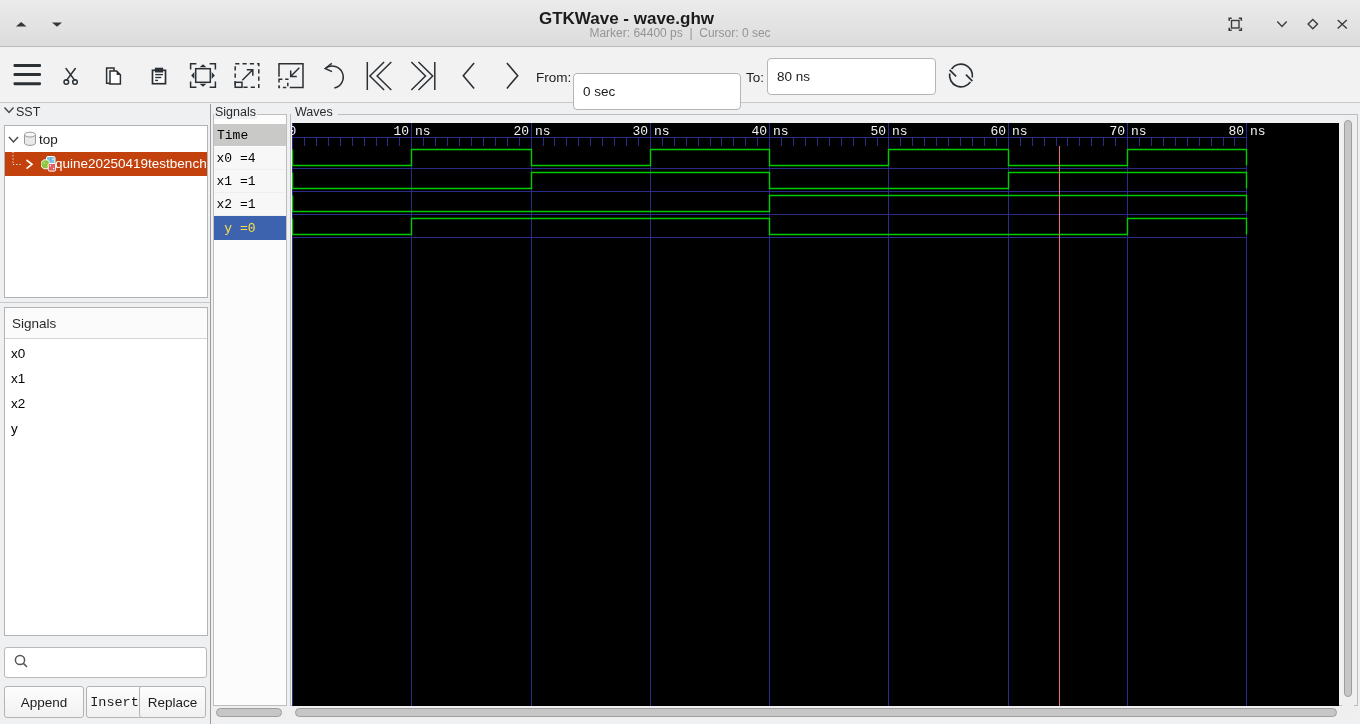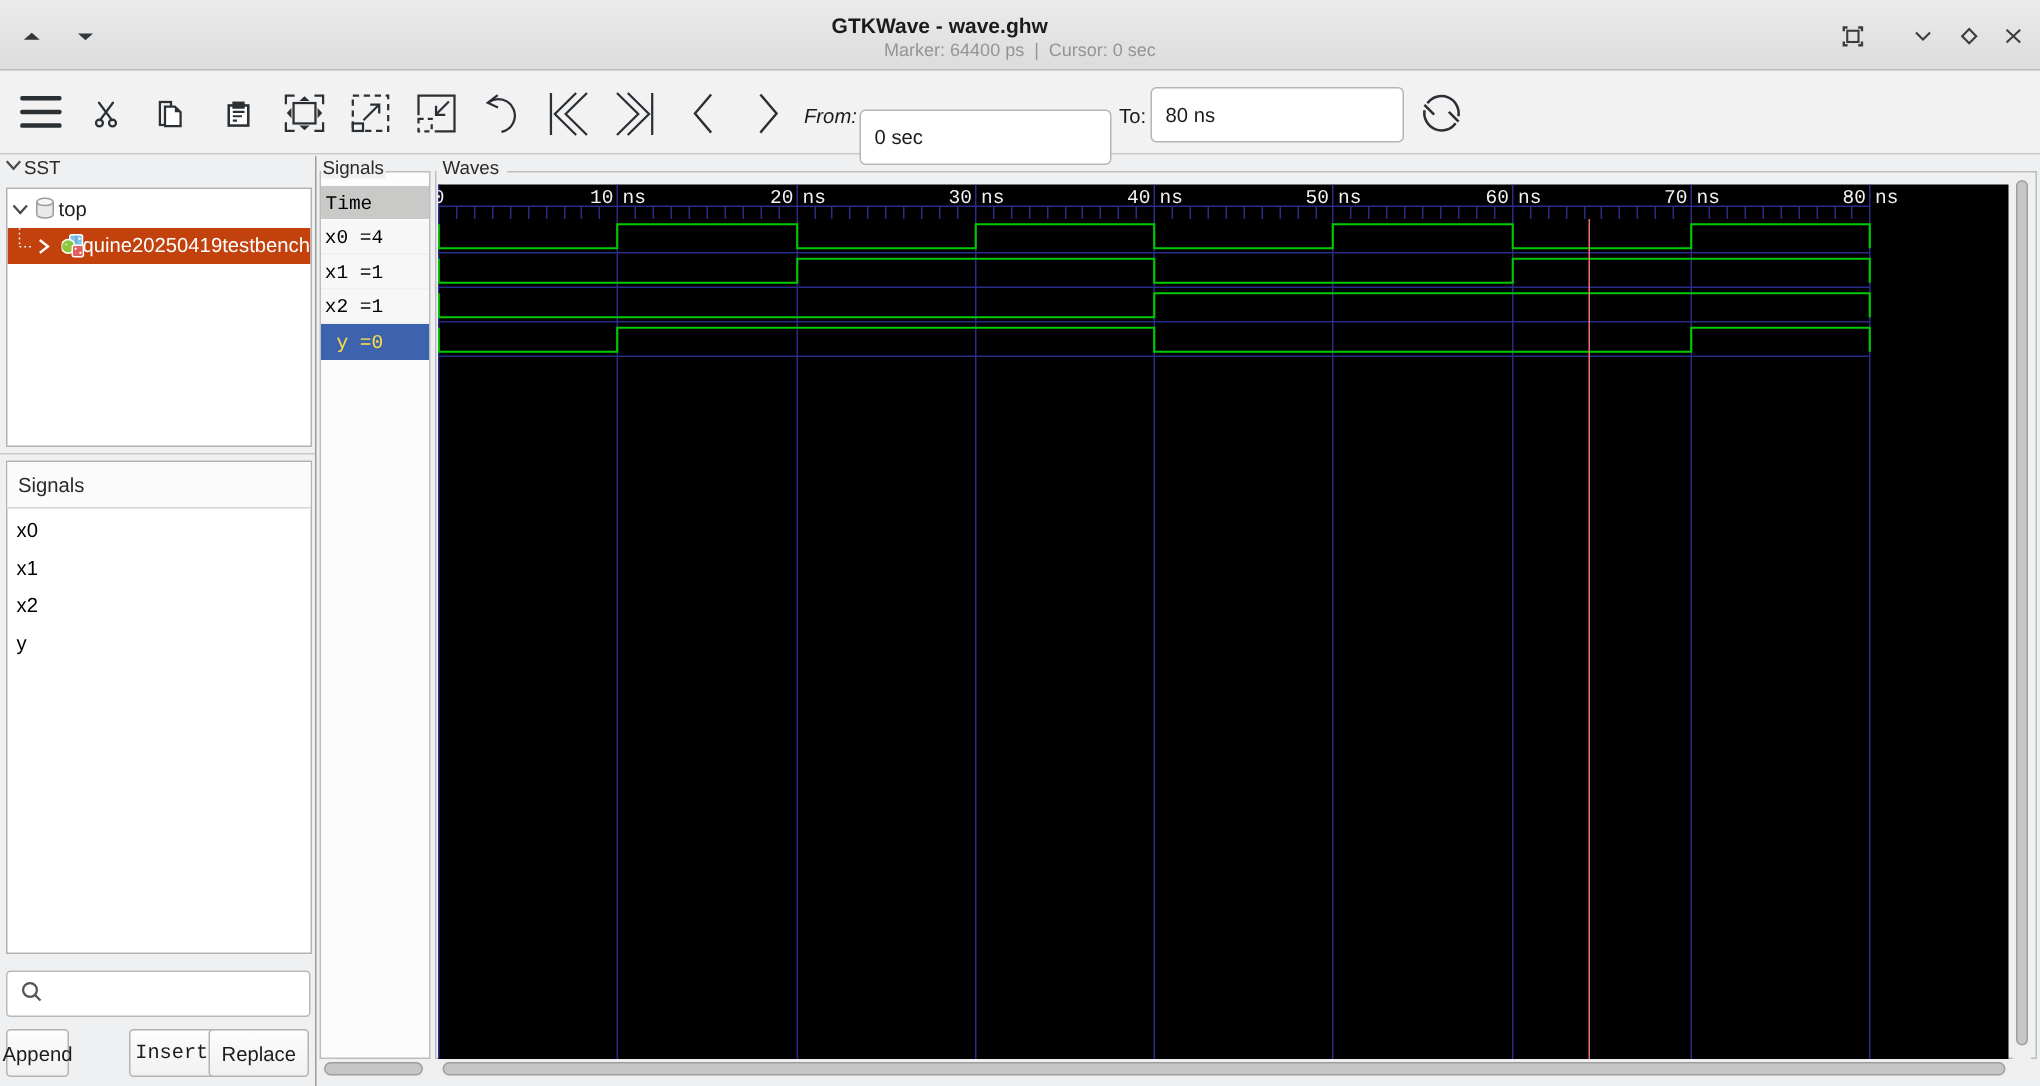--- a/index.html
+++ b/index.html
@@ -1,20 +1,20 @@
 <!DOCTYPE html>
 <html><head>
 <meta charset="utf-8">
 <style>
 * { margin:0; padding:0; box-sizing:border-box; }
 html,body { width:1360px; height:724px; overflow:hidden; }
 body { font-family:"Liberation Sans", sans-serif; background:#eff0f1; position:relative; }
 .abs { position:absolute; }
 .titlebar { left:0; top:0; width:1360px; height:47px; background:linear-gradient(#ebebeb,#dcdcdc); border-bottom:1px solid #bdbdbd; }
-.t1 { left:0; top:9px; width:1253px; text-align:center; font-size:14px; font-weight:bold; color:#1b1b1b; }
+.t1 { left:0; top:9px; width:1253px; text-align:center; font-size:17px; font-weight:bold; color:#1b1b1b; }
 .t2 { left:0; top:26px; width:1360px; text-align:center; font-size:12px; color:#949494; }
 .toolbar { left:0; top:48px; width:1360px; height:55px; background:#f2f2f3; border-bottom:1px solid #c9c9c9; }
 .field { background:#fff; border:1px solid #b5b5b5; border-radius:4px; font-size:13.5px; color:#1b1b1b; padding-left:9px; display:flex; align-items:center; }
 .lbl { font-size:13.5px; color:#1b1b1b; }
 .whitebox { background:#fff; border:1px solid #b3b3b3; }
 .mono { font-family:"Liberation Mono", monospace; }
 .btn { border:1px solid #b4b4b4; border-radius:3px; background:linear-gradient(#fdfdfd,#f1f1f2); font-size:13.5px; color:#1c1c1c; display:flex; align-items:center; justify-content:center; }
 .srow { height:23px; font-size:13px; display:flex; align-items:center; padding-left:2.5px; border-bottom:1px solid #efefef; color:#000; background:#f7f7f7; }
 </style>
 </head>
@@ -103,21 +103,21 @@
     <path d="M434.8 62 V90"></path>
     <path d="M411.3 62 L425.5 76 L411.3 90"></path>
     <path d="M418.5 62 L432.7 76 L418.5 90"></path>
   </g>
 
   <g stroke="#2b3035" stroke-width="1.6" fill="none">
     <path d="M474.1 63 L463.3 75.7 L474.1 88.4"></path>
     <path d="M506.9 63 L517.7 75.7 L506.9 88.4"></path>
   </g>
 </svg>
-<div class="abs lbl" style="left:536px;top:69.5px;font-style:italic;">From:</div>
+<div class="abs lbl" style="left:536px;top:69.5px;">From:</div>
 <div class="abs field" style="left:573px;top:73px;width:168px;height:37px;">0 sec</div>
 <div class="abs lbl" style="left:746px;top:69.5px;">To:</div>
 <div class="abs field" style="left:767px;top:57.5px;width:169px;height:37px;">80 ns</div>
 <svg class="abs" style="left:946px;top:60px" width="32" height="32" viewBox="0 0 32 32">
   <g stroke="#2b3035" stroke-width="1.7" fill="none">
     <path d="M5.6 8.9 A 11.5 11.5 0 0 1 26.3 17.5"></path>
     <path d="M24.4 22.1 A 11.5 11.5 0 0 1 3.7 13.5"></path>
     <path d="M3.6 9.9 L10.1 16.4"></path>
     <path d="M26.4 21.1 L19.9 14.6"></path>
   </g>
@@ -170,21 +170,21 @@
     <div style="height:25px;display:flex;align-items:center;padding-left:6px;font-size:13.5px;">y</div>
   </div>
 </div>
 
 <div class="abs" style="left:4px;top:647px;width:203px;height:31px;background:#fff;border:1px solid #b9b9b9;border-radius:3px;"></div>
 <svg class="abs" style="left:13px;top:653px" width="18" height="18">
   <circle cx="7" cy="7" r="4.6" stroke="#555" stroke-width="1.5" fill="none"></circle>
   <line x1="10.4" y1="10.4" x2="14" y2="14" stroke="#555" stroke-width="1.5"></line>
 </svg>
 
-<div class="abs btn" style="left:4px;top:686px;width:42px;height:32px;">Append</div>
+<div class="abs btn" style="left:4px;top:686px;width:80px;height:32px;">Append</div>
 <div class="abs btn" style="left:86px;top:686px;width:57px;height:32px;font-family:Liberation Mono, monospace;">Insert</div>
 <div class="abs btn" style="left:139px;top:686px;width:67px;height:32px;">Replace</div>
 
 <div class="abs" style="left:210px;top:104px;width:1px;height:620px;background:#9b9b9b;"></div>
 
 <div class="abs" style="left:213px;top:114px;width:74px;height:592px;border:1px solid #bdbdbd;border-top:none;background:#fcfcfc;"></div>
 <div class="abs" style="left:256px;top:114px;width:31px;height:1px;background:#bdbdbd;"></div>
 <div class="abs" style="left:214px;top:104.5px;font-size:12.5px;color:#2a2a2a;background:#eff0f1;padding:0 1px;">Signals</div>
 <div class="abs mono" style="left:214px;top:124px;width:72px;height:22px;background:#c9c9c7;font-size:13px;display:flex;align-items:center;padding-left:3px;">Time</div>
 <div class="abs" style="left:214px;top:147px;width:72px;">

